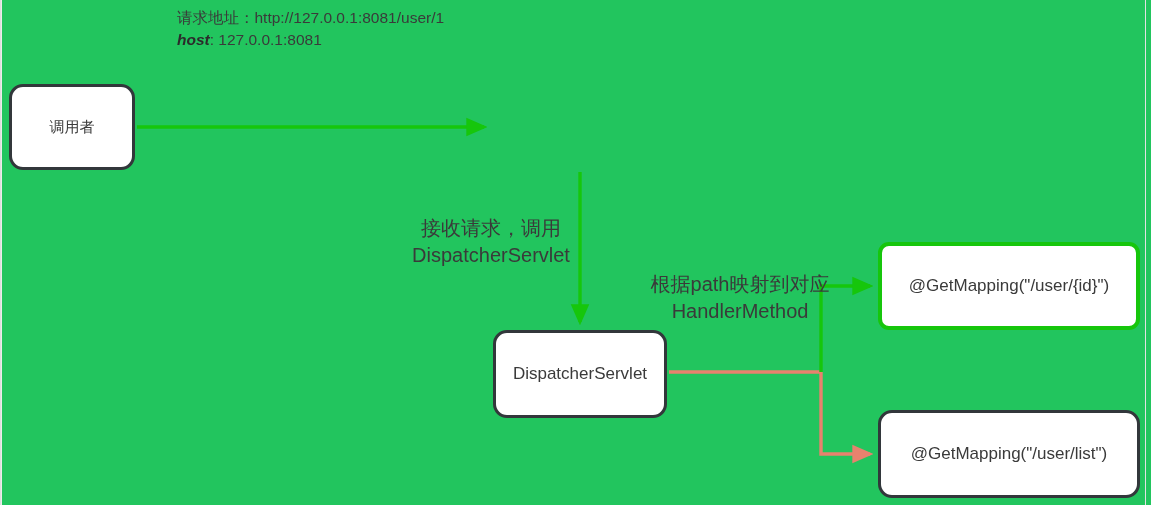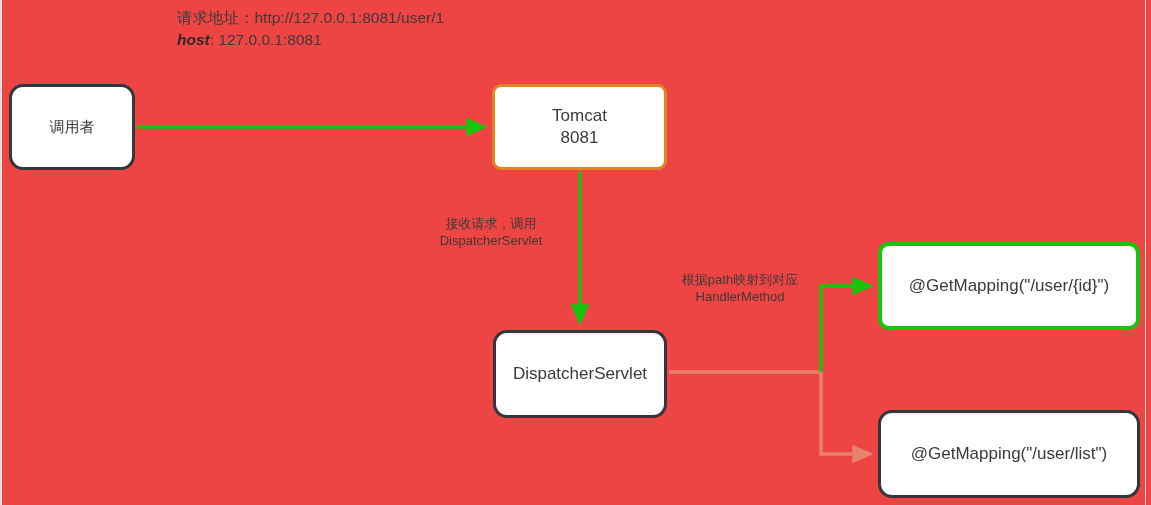--- a/index.html
+++ b/index.html
@@ -7,21 +7,21 @@
     padding: 0;
     background: #ffffff;
   }
   body {
     font-family: "Liberation Sans", "DejaVu Sans", sans-serif;
   }
   #canvas {
     position: relative;
     width: 1151px;
     height: 505px;
-    background: #ef4444;
+    background: #22c55e;
     overflow: hidden;
   }
   #edge-layer {
     position: absolute;
     left: 0;
     top: 0;
     width: 1151px;
     height: 505px;
   }
   .page-edge-left {
@@ -70,21 +70,21 @@
   .node-getlist    { left: 878px; top: 410px; width: 262px; height: 88px;  font-size: 17px; }
   .node-lines {
     display: block;
   }
   .node-lines span {
     display: block;
   }
   .edge-label {
     position: absolute;
     color: #3a3a3a;
-    font-size: 13px;
+    font-size: 20px;
     line-height: 1.33;
     text-align: center;
     white-space: nowrap;
   }
   .label-dispatch { left: 406px; top: 215px; width: 170px; }
   .label-mapping  { left: 645px; top: 271px; width: 190px; }
   .req-block {
     position: absolute;
     left: 177px;
     top: 7px;
@@ -131,26 +131,20 @@
 
   <div class="req-block">
     <span class="req-line"><span>请求地址：</span><span>http://127.0.0.1:8081/user/1</span></span>
     <span class="req-line"><span class="hdr-key">host</span><span>: 127.0.0.1:8081</span></span>
   </div>
 
   <div class="node node-dark node-caller">
     <span class="node-lines">调用者</span>
   </div>
 
-  <div class="node node-orange node-tomcat">
-    <span class="node-lines">
-      <span>Tomcat</span>
-      <span>8081</span>
-    </span>
-  </div>
 
   <div class="node node-dark node-dispatcher">
     <span class="node-lines">DispatcherServlet</span>
   </div>
 
   <div class="node node-green node-getid">
     <span class="node-lines">@GetMapping("/user/{id}")</span>
   </div>
 
   <div class="node node-dark node-getlist">

